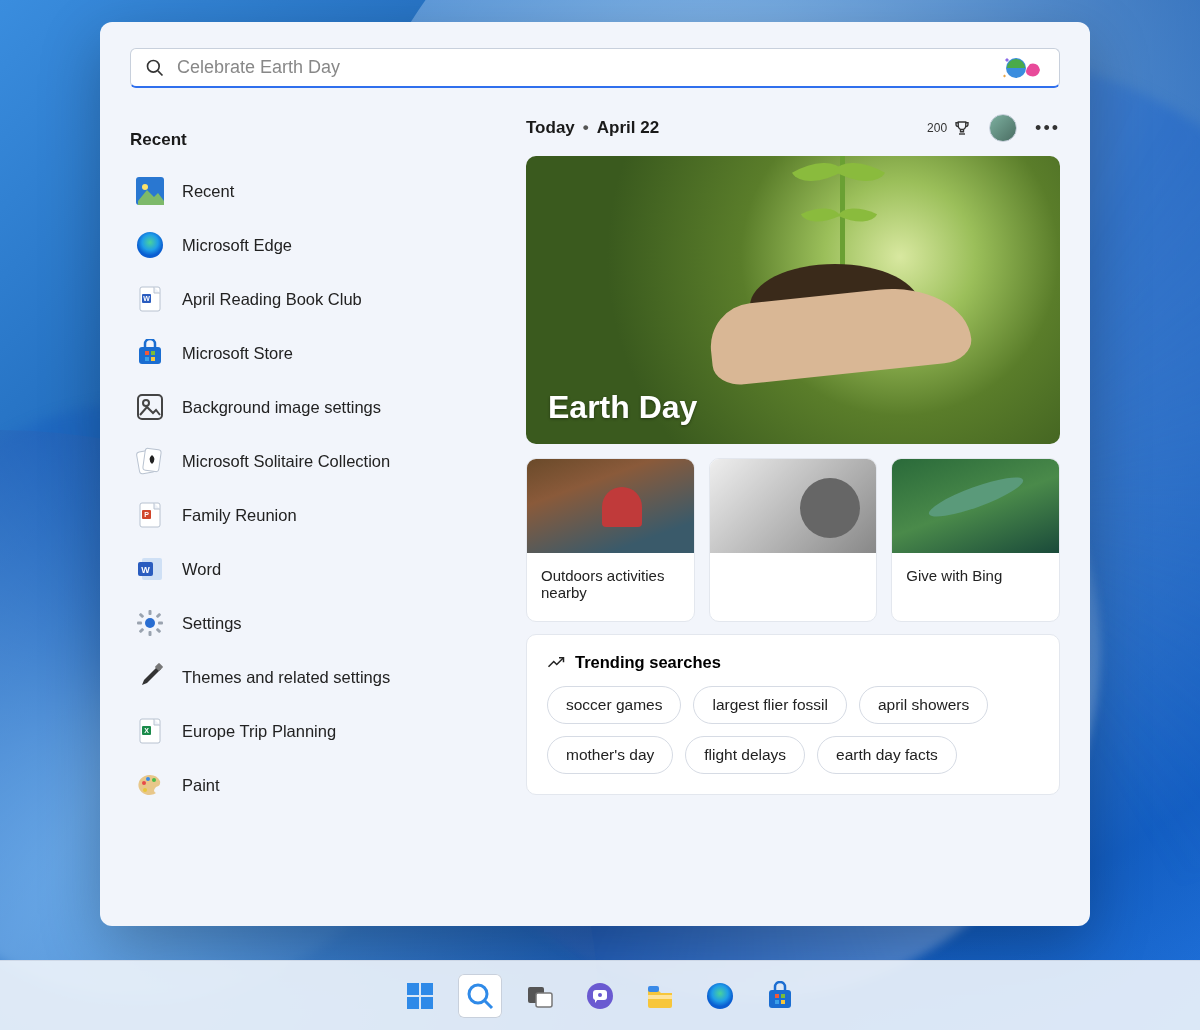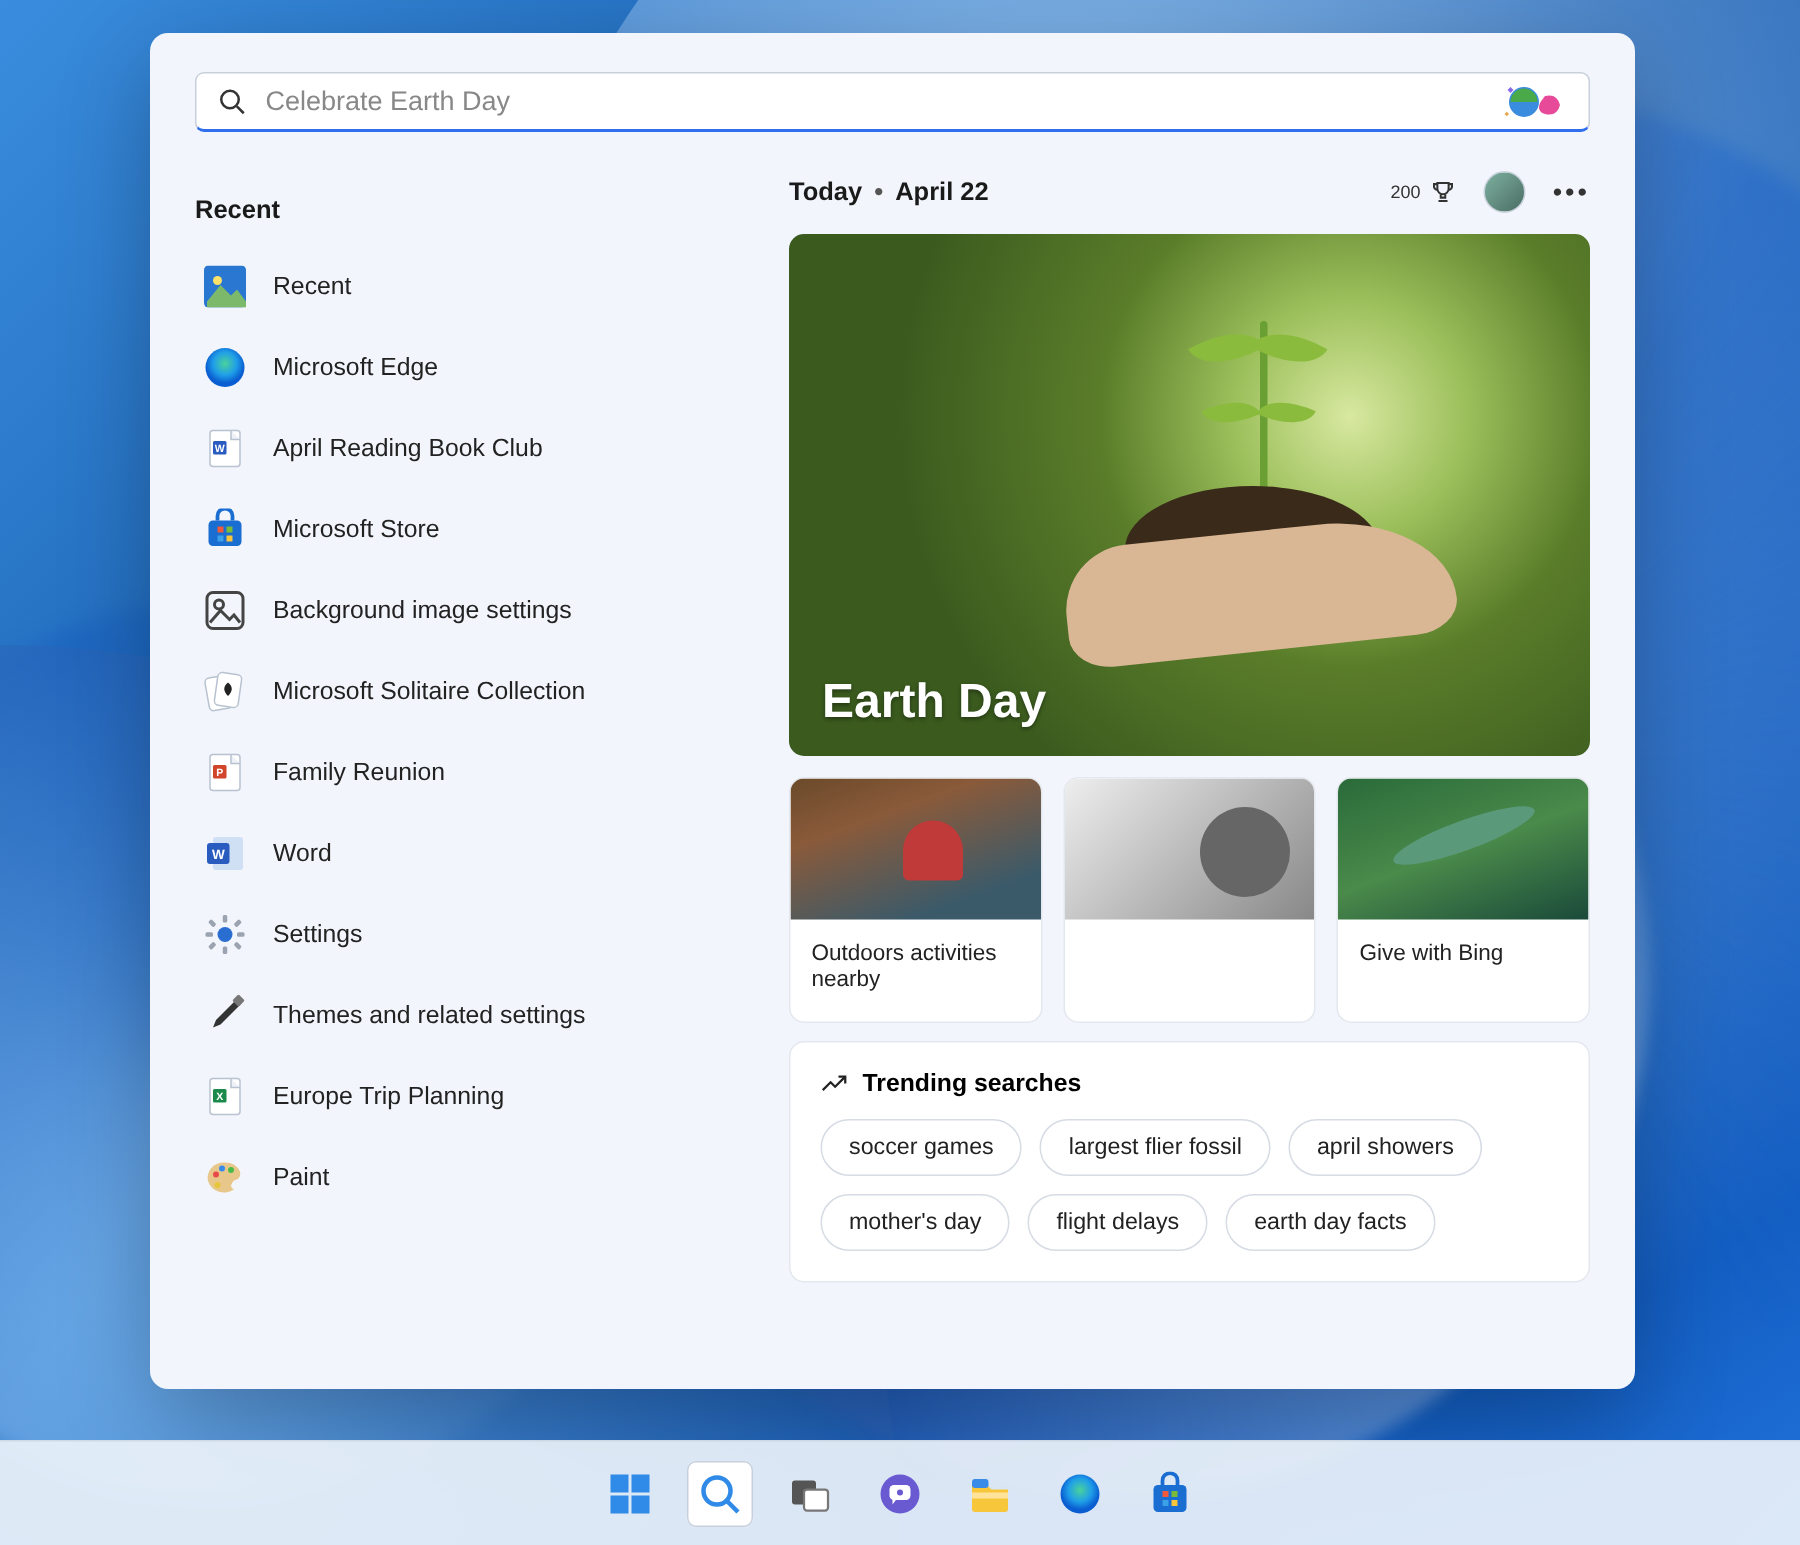--- a/index.html
+++ b/index.html
@@ -76,21 +76,21 @@
     margin-bottom:14px;
   }
   .today-header .title { font-size:17px; font-weight:600; color:#1a1a1a; }
   .today-header .title .sep { margin:0 8px; color:#555; }
   .today-header .right { flex:0 0 auto; display:flex; align-items:center; gap:18px; }
   .points { font-size:12px; color:#333; display:flex; align-items:center; gap:6px; }
   .avatar { width:28px; height:28px; border-radius:50%; background:linear-gradient(135deg,#7db0a0,#4a6d62); border:1px solid #c8d0dc; }
   .more-dots { font-size:18px; color:#333; cursor:pointer; letter-spacing:2px; }
 
   .hero {
-    width:100%; height:348px; border-radius:10px; position:relative; overflow:hidden;
+    width:100%; height:288px; border-radius:10px; position:relative; overflow:hidden;
     cursor:pointer;
     background: radial-gradient(circle at 70% 35%, #d8e8a0 0%, #9bbf5a 18%, #5a7d2a 38%, #3a5a1e 70%);
   }
   
   .mound { position:absolute; right:90px; bottom:70px; width:220px; height:110px; }
   .hand { position:absolute; bottom:0; right:0; width:260px; height:80px;
     background:#d9b795; border-radius:60px 120px 40px 40px / 60px 80px 30px 30px;
     transform:rotate(-6deg); }
   .soil { position:absolute; bottom:40px; right:50px; width:170px; height:70px;
     background:#3a2a1a; border-radius:50% 50% 45% 45% / 60% 60% 40% 40%; }

